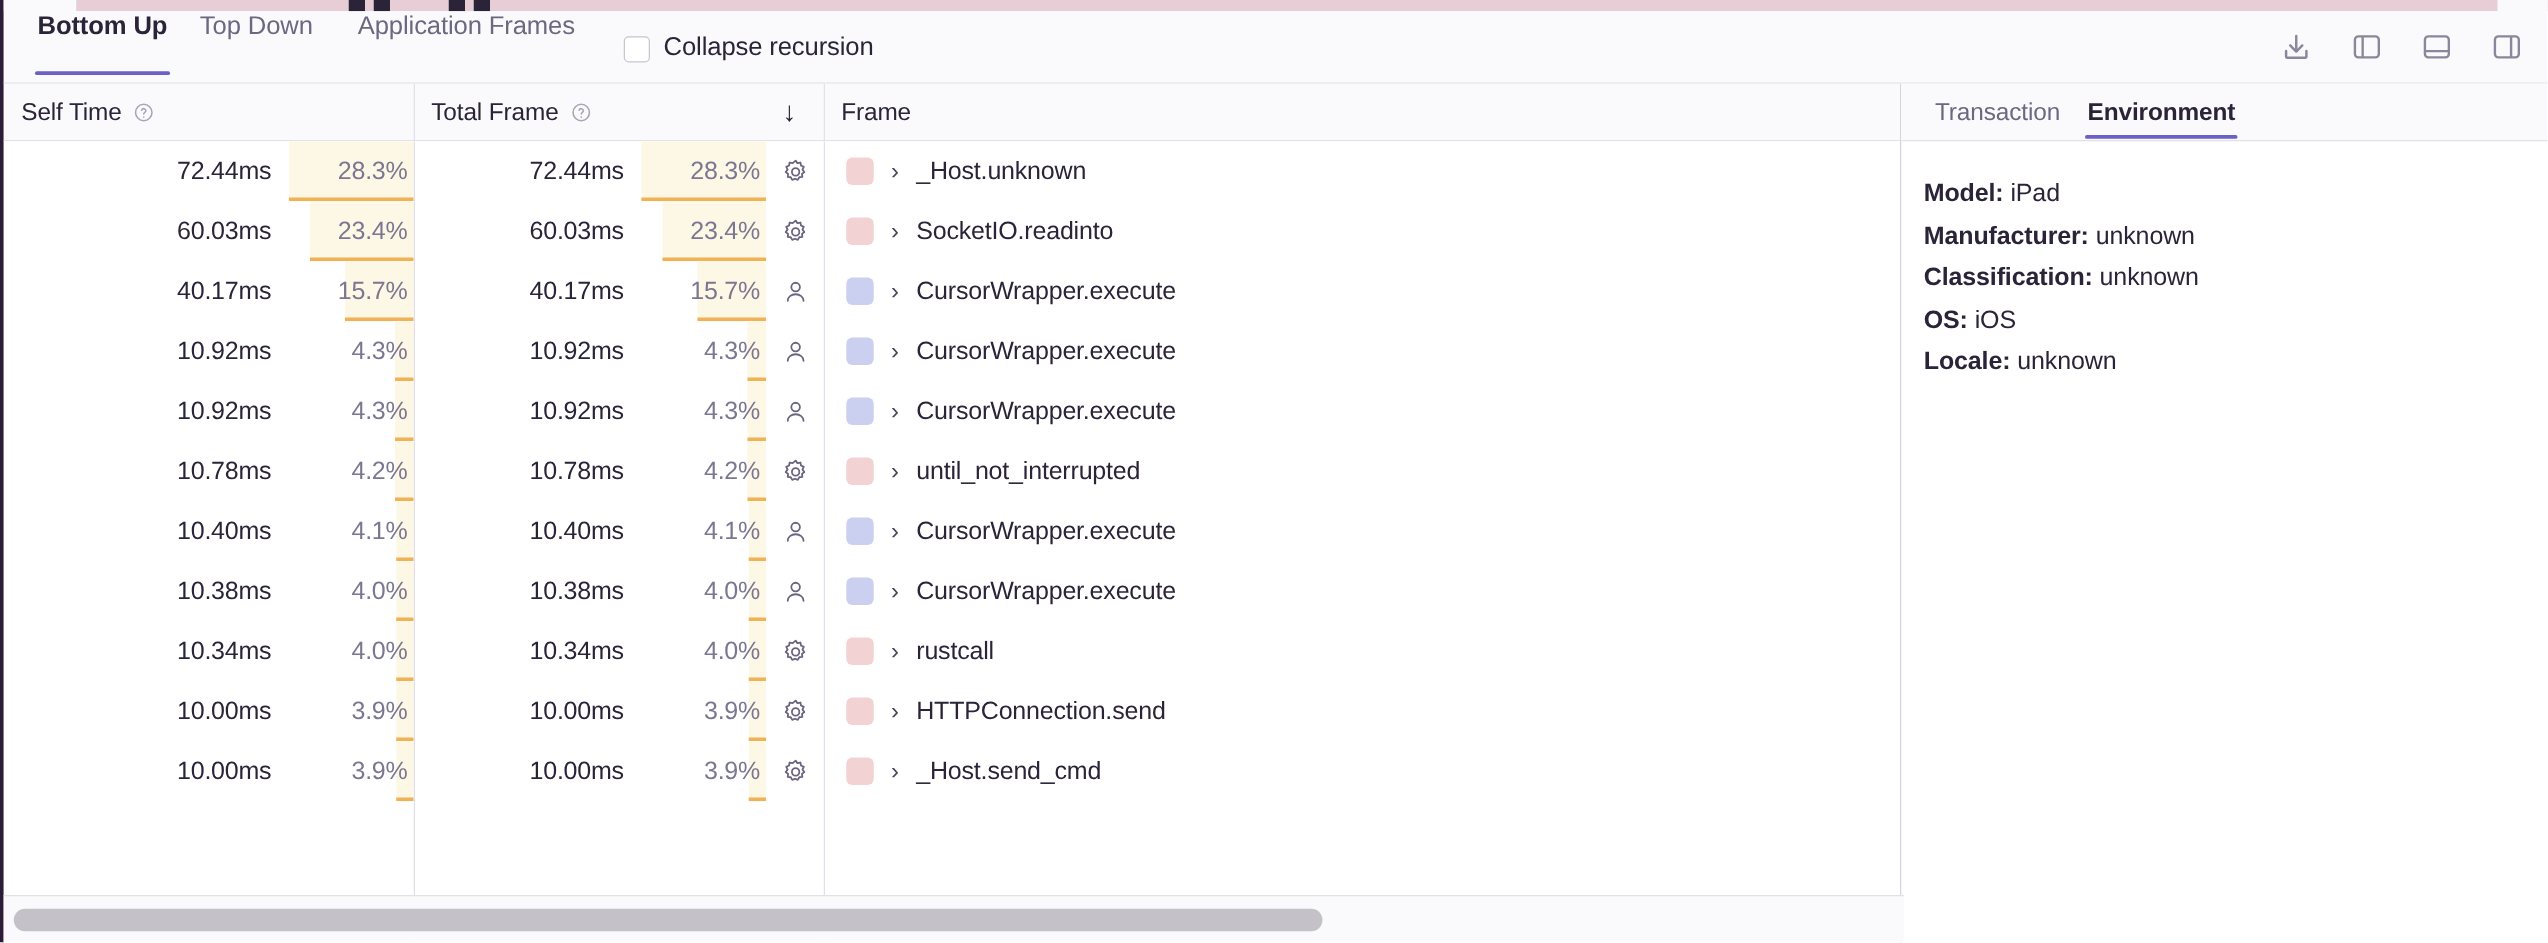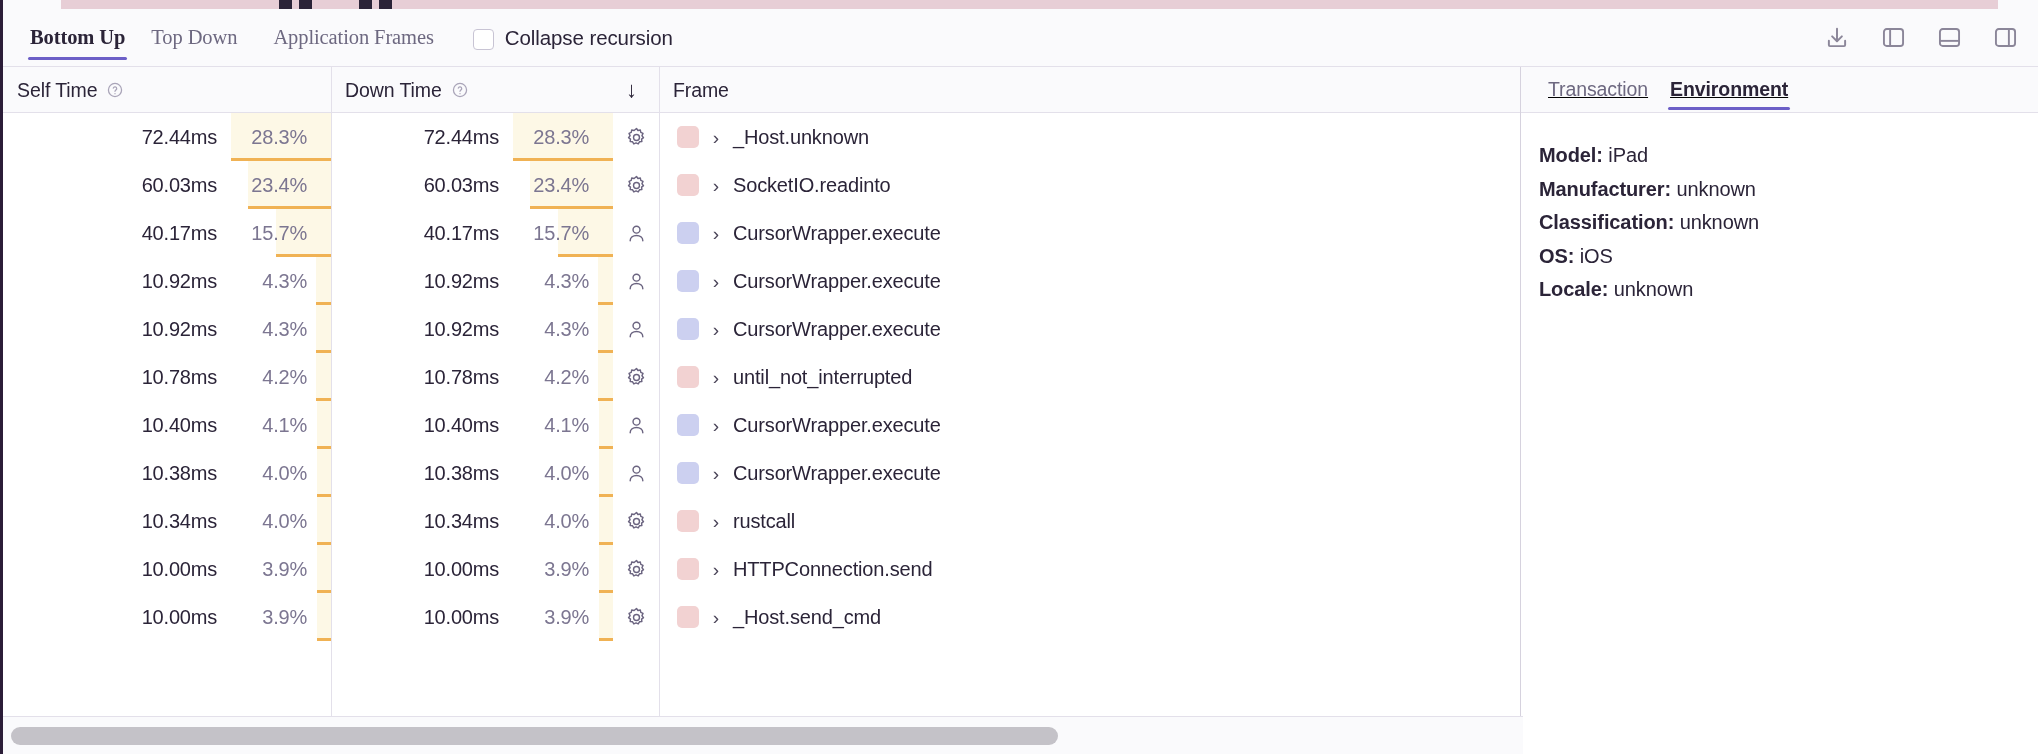--- a/index.html
+++ b/index.html
@@ -59,28 +59,27 @@
     align-items: center;
     height: 58px;
     padding-left: 14px;
     gap: 0px;
   }
 
   .tab {
     position: relative;
     height: 58px;
     display: flex;
-    align-items: center;
+    align-items: flex-start;
     padding: 0 13px;
     font-size: 20.5px;
     color: #6d6880;
     cursor: pointer;
     white-space: nowrap;
     letter-spacing: -0.1px;
-    font-family: Liberation Serif, serif;
   }
   .tab.active {
     color: #2b2438;
     font-weight: 700;
   }
   .tab.active::after {
     content: "";
     position: absolute;
     left: 11px; right: 11px;
     bottom: 7px;
@@ -215,21 +214,21 @@
     letter-spacing: -0.2px;
   }
   .pctcell {
     position: relative;
     width: 100px;
     flex: 0 0 100px;
     height: 48px;
     display: flex;
     align-items: center;
     justify-content: flex-end;
-    padding-right: 24px;
+    padding-right: 5px;
     overflow: hidden;
   }
   .pctfill {
     position: absolute;
     top: 0; right: 0; bottom: 0;
     background: #fdf8e6;
   }
   .pctline {
     position: absolute;
     right: 0; bottom: 0;
@@ -297,24 +296,23 @@
     top: 0; right: 0;
     width: 518px;
     bottom: 0;
     background: #ffffff;
     border-left: 1px solid #d6d2de;
   }
   .rp-tabs {
     height: 46px;
     background: #fafafc;
     display: flex;
-    align-items: flex-end;
+    align-items: flex-start;
     padding-left: 16px;
     border-bottom: 1px solid #e3e0ea;
-    text-decoration: underline;
   }
   .rp-tab {
     position: relative;
     height: 46px;
     display: flex;
     align-items: center;
     padding: 0 11px;
     font-size: 19.5px;
     color: #6d6880;
     cursor: pointer;
@@ -438,21 +436,21 @@
         <span class="q">
           <svg width="18" height="18" viewBox="0 0 20 20" fill="none" stroke="currentColor" stroke-width="1.4">
             <circle cx="10" cy="10" r="7.3"></circle>
             <path d="M8.1 7.9a1.95 1.95 0 0 1 3.8.6c0 1.3-1.9 1.6-1.9 2.9" stroke-linecap="round"></path>
             <circle cx="10" cy="14.1" r="0.75" fill="currentColor" stroke="none"></circle>
           </svg>
         </span>
       </div>
 
       <div class="th th-total">
-        <span>Down Time</span>
+        <span>Total Frame</span>
         <span class="q">
           <svg width="18" height="18" viewBox="0 0 20 20" fill="none" stroke="currentColor" stroke-width="1.4">
             <circle cx="10" cy="10" r="7.3"></circle>
             <path d="M8.1 7.9a1.95 1.95 0 0 1 3.8.6c0 1.3-1.9 1.6-1.9 2.9" stroke-linecap="round"></path>
             <circle cx="10" cy="14.1" r="0.75" fill="currentColor" stroke="none"></circle>
           </svg>
         </span>
         <span class="sortarrow">↓</span>
       </div>
 

